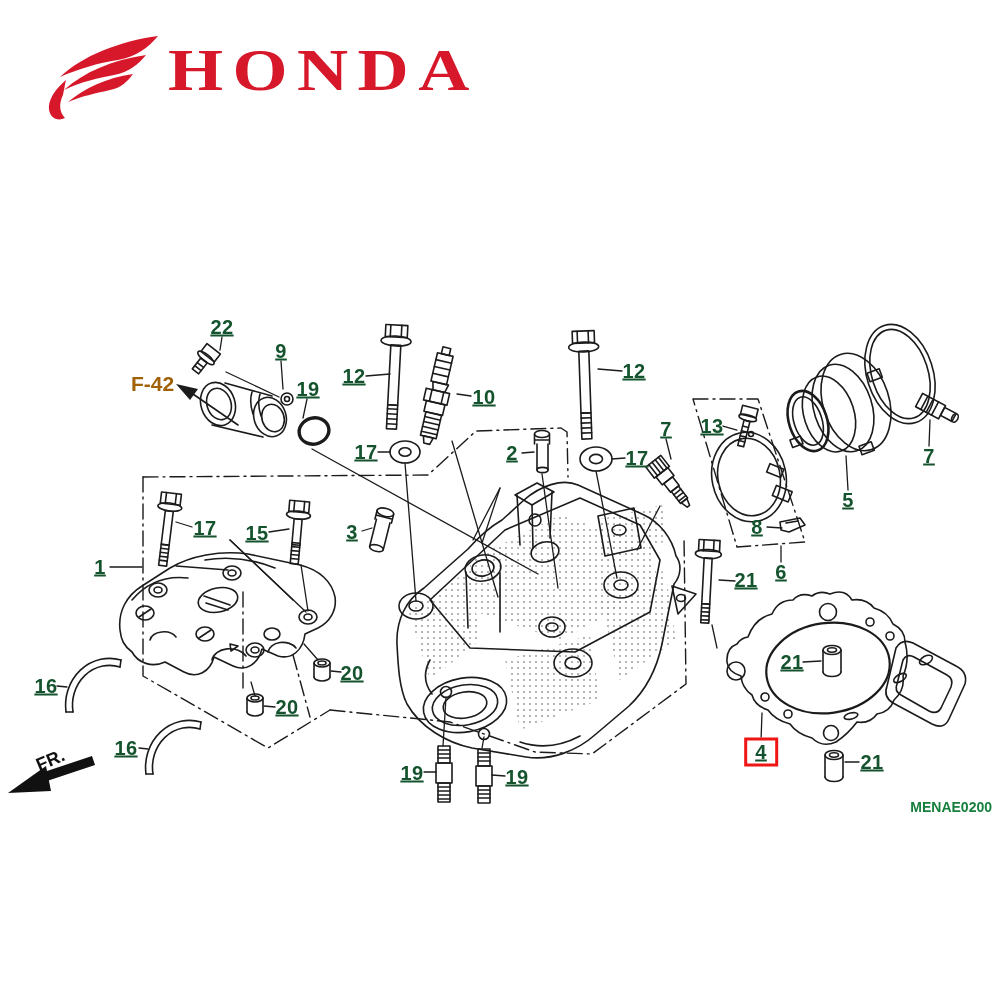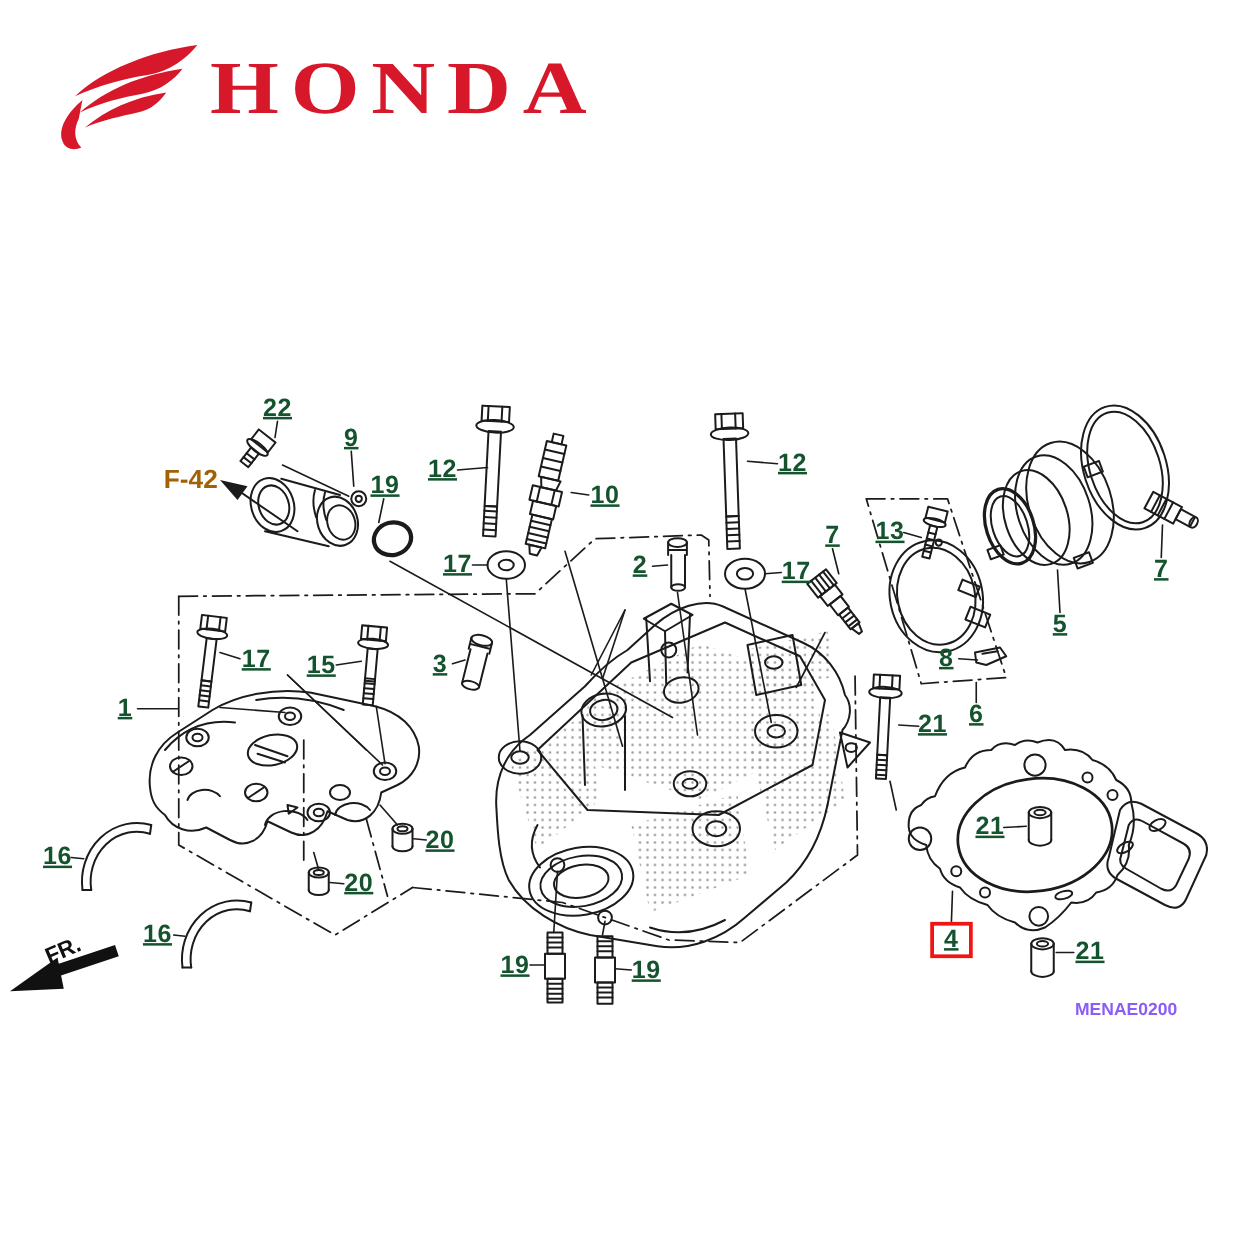--- a/index.html
+++ b/index.html
@@ -8,22 +8,22 @@
   #art{position:absolute;left:0;top:0;}
   .callout{position:absolute;transform:translate(-50%,-50%);font:700 20px "Liberation Sans",sans-serif;
            color:#14532d;white-space:nowrap;letter-spacing:0.5px;z-index:5;background:transparent;text-decoration:underline;}
   .callout.hl{border:3px solid #ee1512;padding:0 8px;background:#ffffff;}
   #logo{position:absolute;left:40px;top:28px;width:520px;height:100px;z-index:4;}
   #logo-text{position:absolute;left:128px;top:8px;font-family:"Liberation Serif",serif;font-weight:700;
              font-size:60px;letter-spacing:8px;color:#d7182a;transform:scaleX(1.18);transform-origin:left center;}
   #figure-ref{position:absolute;left:131px;top:372px;font:700 21px "Liberation Sans",sans-serif;color:#a16207;z-index:5;}
   #fr-label{position:absolute;left:36px;top:750px;font:700 18px "Liberation Sans",sans-serif;color:#101010;
             transform:rotate(-23deg);z-index:5;}
-  #diagram-code{position:absolute;left:860px;top:799px;width:132px;text-align:left;
-                font:700 14px "Liberation Sans",sans-serif;color:#8b5cf6;z-index:5;}
+  #diagram-code{position:absolute;left:860px;top:799px;width:132px;text-align:right;
+                font:700 14px "Liberation Sans",sans-serif;color:#15803d;z-index:5;}
 </style>
 </head>
 <body>
 
 <div id="stage">
 
   <div id="logo">
     <svg width="130" height="100" viewBox="0 0 130 100">
       <g fill="#d7182a">
         <path d="M118,8 C80,13 42,28 20,49 C38,41 58,35 78,32 C96,29 109,19 118,8 Z"></path>

